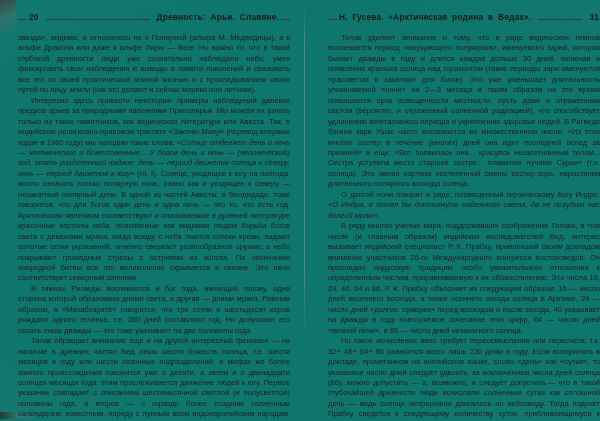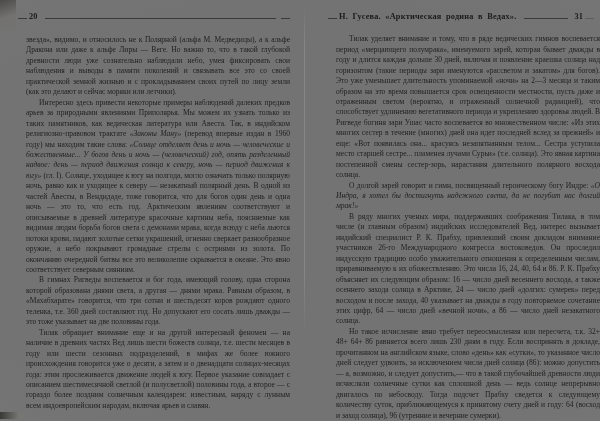--- a/index.html
+++ b/index.html
@@ -4,23 +4,23 @@
 <style>
   html, body {
     margin: 0;
     padding: 0;
     background: #ffffff;
   }
   .page {
     position: relative;
     width: 600px;
     height: 421px;
-    background: #737373;
+    background: #0f766e;
     overflow: hidden;
-    font-family: Liberation Serif, serif;
+    font-family: Liberation Sans, sans-serif;
     color: #1b1b1b;
   }
   
   .paper-tone {
     position: absolute;
     inset: 0;
     background:
       radial-gradient(ellipse 120% 90% at 50% 50%, rgba(255,255,255,0) 55%, rgba(175,175,170,0.10) 100%);
     pointer-events: none;
   }
@@ -122,38 +122,39 @@
     hyphens: manual;
   }
   .column p {
     margin: 0;
     text-indent: 13px;
   }
   .column p.cont { text-indent: 0; }
   .column i { font-style: italic; }
 
   
-  .column p { color: #1f1f1e; margin-left: 8px; }
+  .column p { color: #1f1f1e; }
 </style>
 </head>
 <body>
 
 <div class="page">
 
   <div class="paper-tone"></div>
   <div class="gutter"></div>
   <div class="scan-smudge-tl"></div>
   <div class="scan-smudge-bl"></div>
 
   <div class="sheet sheet-left">
 
     <div class="runhead">
       <span class="dash"></span>
       <span class="folio">20</span>
       <span class="rule"></span>
+      <span class="title">Древность: Арьи. Славяне.</span>
       <span class="tail"></span>
     </div>
 
     <div class="column">
       <p class="cont">звезда», видимо, и относилось не к Полярной (альфа М. Медведицы), а к альфе Дракона или даже к альфе Лиры — Веге. Но важно то, что в такой глубокой древности люди уже сознательно наблюдали небо, умея фиксировать свои наблюдения и выводы в памяти поколений и связывать все это со своей практической земной жизнью и с прокладыванием своих путей по лицу земли (как это делают и сейчас моряки или летчики).</p>
       <p>
         <span>Интересно здесь привести некоторые примеры наблюдений далеких предков арьев за природными явлениями Приполярья. Мы можем их узнать только из таких памятников, как ведическая литература или Авеста. Так, в индийском религиозно-правовом трактате </span><i>«Законы Ману»</i><span> (перевод впервые издан в 1960 году) мы находим такие слова: </span><i>«Солнце отделяет день и ночь — человеческие и божественные... У богов день и ночь — (человеческий) год, опять разделенный надвое: день — период движения солнца к северу, ночь — период движения к югу»</i><span> (гл. I). Солнце, уходящее к югу на полгода, могло означать только полярную ночь, равно как и уходящее к северу — незакатный полярный день. В одной из частей Авесты, в Вендидаде, тоже говорится, что для богов один день и одна ночь — это то, что есть год. Арктическим явлениям соответствуют и описываемые в древней литературе красочные картины неба, поясняемые как видимая людям борьба богов света с демонами мрака, когда всюду с неба льются потоки крови, падают золотые сетки украшений, огненно сверкает разнообразное оружие, а небо покрывают громадные стрелы с остриями из золота. По окончанию очередной битвы все это великолепие скрывается в океане. Это явно соответствует северным сияниям.</span>
       </p>
       <p>В гимнах Ригведы воспевается и бог года, имеющий голову, одна сторона которой образована днями света, а другая — днями мрака. Равным образом, в «Махабхарате» говорится, что три сотни и шестьдесят коров рождают одного теленка, т.е. 360 дней составляют год. Но допускают его сосать лишь дважды — это тоже указывает на две половины года.</p>
       <p>Тилак обращает внимание еще и на другой интересный феномен — на наличие в древних частях Вед лишь шести божеств солнца, т.е. шести месяцев в году или шести сезонных подразделений, в мифах же более южного происхождения говорится уже о десяти, а затем и о двенадцати солнцах-месяцах года: этим прослеживается движение людей к югу. Первое указание совпадает с описанием шестимесячной светлой (и полусветлой) половины года, а второе — с гораздо более поздним солнечным календарем: известным, наряду с лунным всем индоевропейским народам, включая арьев и славян.</p>
@@ -166,20 +167,20 @@
       <span class="dash"></span>
       <span class="title">Н. Гусева. «Арктическая родина в Ведах».</span>
       <span class="rule-short"></span>
       <span class="folio">31</span>
       <span class="tail-faint"></span>
     </div>
 
     <div class="column">
       <p>Тилак уделяет внимание и тому, что в ряде ведических гимнов воспевается период «мерцающего полумрака», именуемого зарей, которая бывает дважды в году и длится каждая дольше 30 дней, включая и появление краешка солнца над горизонтом (такие периоды зари именуются «рассветом и закатом» для богов). Это уже уменьшает длительность упоминаемой «ночи» на 2—3 месяца и таким образом на это время повышается срок освещенности местности, пусть даже и отраженным светом (вероятно, и отраженный солнечной радиацией), что способствует удлинению вегетативного периода и укреплению здоровья людей. В Ригведе богиня зари Ушас часто воспевается во множественном числе: «Из этих многих сестер в течение (многих) дней она идет последней вслед за прежней» и еще: «Вот появилась она... красуясь незапятнанным телом... Сестра уступила место старшей сестре... пламенея лучами Сурьи» (т.е. солнца). Это явная картина постепенной смены сестер-зорь, нарастания длительного полярного восхода солнца.</p>
       <p>
-        <span>О долгой зарей говорит и гимн, посвященный героическому богу Индре: </span><i>«О Индра, я хотел бы достигнуть надежного света, да не погубит нас долгий мрак!»</i>
+        <span>О долгой ночи говорит и ряде, посвященный героическому богу Индре: </span><i>«О Индра, я хотел бы достигнуть надежного света, да не погубит нас долгий мрак!»</i>
       </p>
       <p>В ряду многих ученых мира, поддержавших соображения Тилака, в том числе (и главным образом) индийских исследователей Вед, интерес вызывает индийский специалист Р. К. Прабху, привлекший своим докладом внимание участников 26-го Международного конгресса востоковедов. Он проследил индусскую традицию особо уважительного отношения к определенным числам, приравниваемую к их обожествлению. Это числа 16, 24, 40, 64 и 86. Р. К. Прабху объясняет их следующим образом: 16 — число дней весеннего восхода, а также осеннего захода солнца в Арктике, 24 — число дней «долгих: сумерек» перед восходом и после захода, 40 указывает на дважды в году повторяемое сочетание этих цифр, 64 — число дней «вечной ночи», а 86 — число дней незакатного солнца.</p>
       <p>Но такое исчисление явно требует переосмысления или пересчета, т.к. 32+ 48+ 64+  86 равняется всего лишь 230 дням в году. Если воспринять в докладе, прочитанном на английском языке, слово «день» как «сутки», то указанное число дней следует удвоить, за исключением числа дней солнца (86): можно допустить — а, возможно, и следует допустить,— что в такой глубочайшей древности люди исчисляли солнечные сутки как сплошной день — ведь солнце непрерывно двигалось по небосводу. Тогда подсчет Прабху сведется к следующему количеству суток, приближающемуся к принятому счету дней и году: 64 (восход и заход солнца), 96 (утренние и вечерние сумерки).</p>
     </div>
   </div>
 
 </div>
 
 </body></html>

